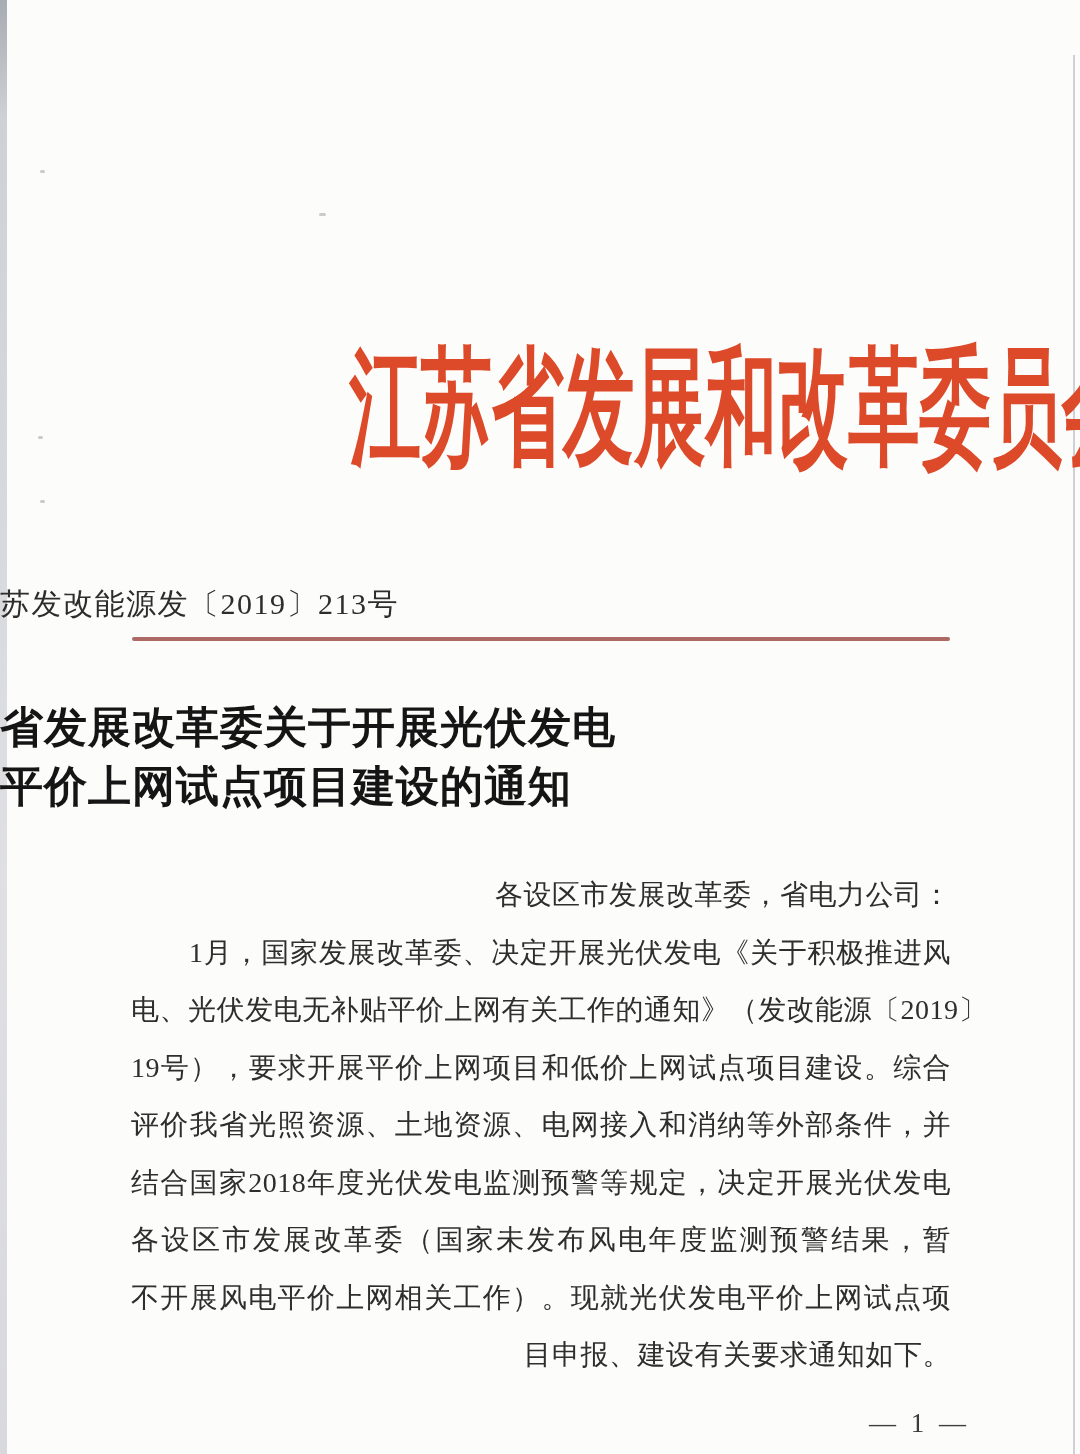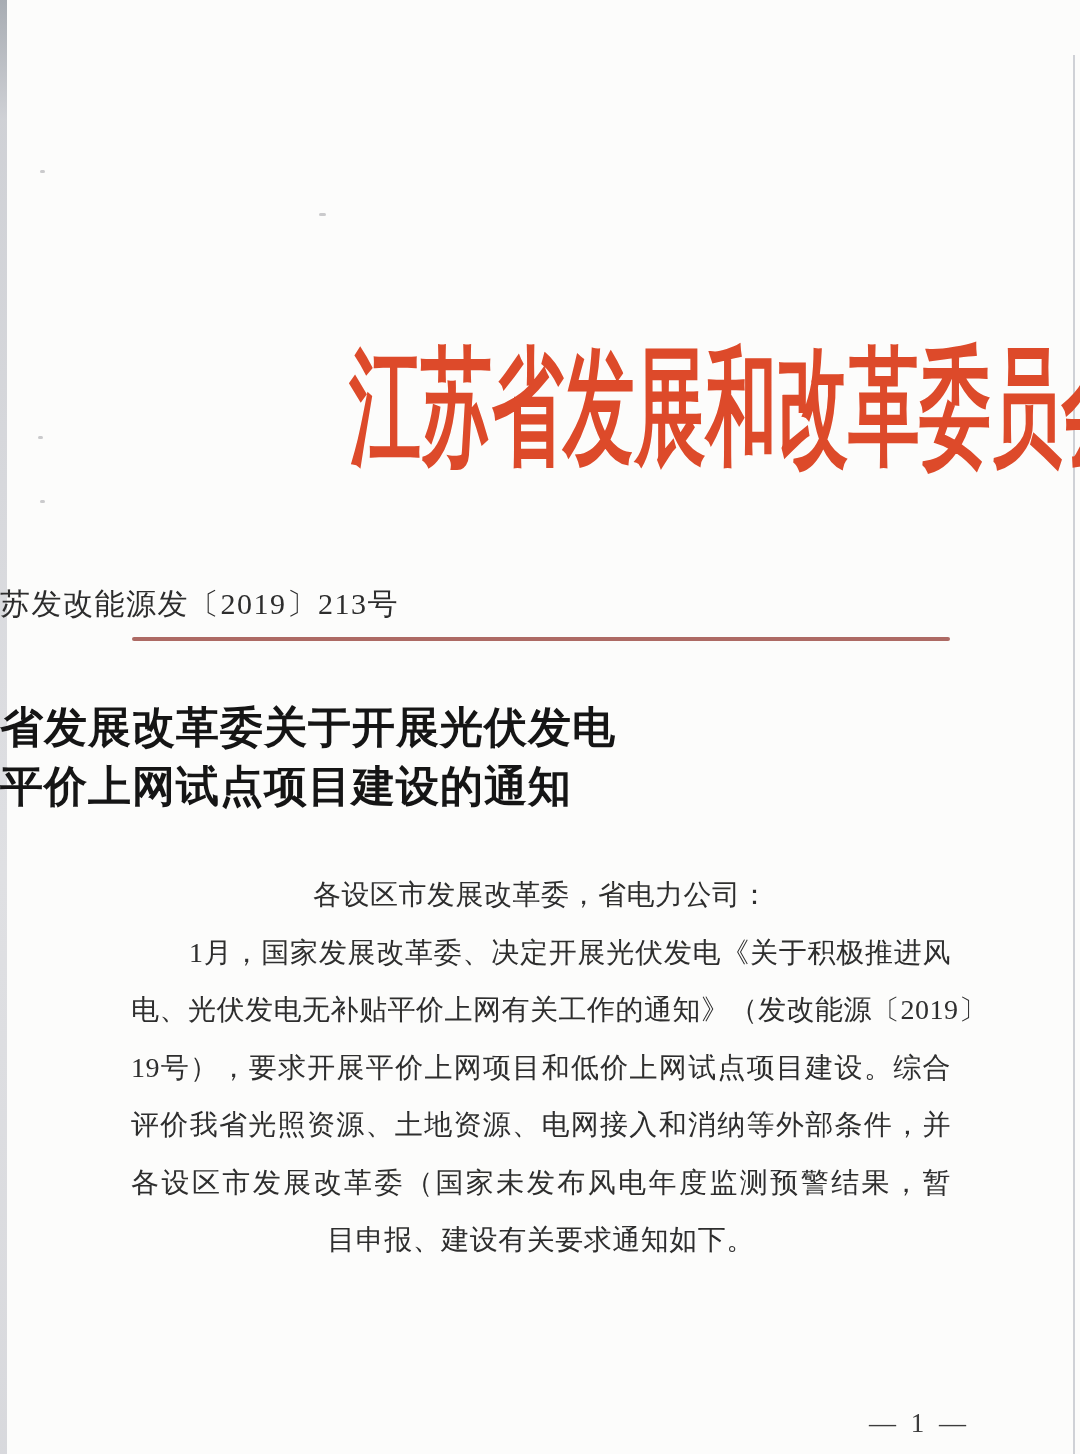--- a/index.html
+++ b/index.html
@@ -65,21 +65,21 @@
     font-size:43px;font-weight:700;line-height:59px;
     color:#151515;letter-spacing:1px;
   }
   
   .body{
     position:absolute;top:866px;left:131px;width:820px;
     font-size:28px;color:var(--ink);
   }
   .bl{line-height:57.5px;white-space:nowrap;letter-spacing:.5px;}
   .just{text-align:justify;text-align-last:justify;text-justify:inter-character;}
-  .left{text-align:center;}
+  .left{text-align:right;}
   .indent{text-indent:58px;}
   
   .page-num{
     position:absolute;top:1408px;right:110px;
     font-size:27px;color:#3c3c3c;letter-spacing:4px;
     white-space:nowrap;
   }
 </style>
 </head>
 <body>
@@ -105,19 +105,21 @@
     <div>省发展改革委关于开展光伏发电</div>
     <div>平价上网试点项目建设的通知</div>
   </div>
 
   <div class="body">
     <div class="bl left">各设区市发展改革委，省电力公司：</div>
     <div class="bl just indent">1月，国家发展改革委、决定开展光伏发电《关于积极推进风</div>
     <div class="bl just">电、光伏发电无补贴平价上网有关工作的通知》（发改能源〔2019〕</div>
     <div class="bl just">19号），要求开展平价上网项目和低价上网试点项目建设。综合</div>
     <div class="bl just">评价我省光照资源、土地资源、电网接入和消纳等外部条件，并</div>
+    <div class="bl just">结合国家2018年度光伏发电监测预警等规定，决定开展光伏发电</div>
     <div class="bl just">各设区市发展改革委（国家未发布风电年度监测预警结果，暂</div>
+    <div class="bl just">不开展风电平价上网相关工作）。现就光伏发电平价上网试点项</div>
     <div class="bl left">目申报、建设有关要求通知如下。</div>
   </div>
 
   <div class="page-num">— 1 —</div>
 
 </div>
 
 </body></html>

